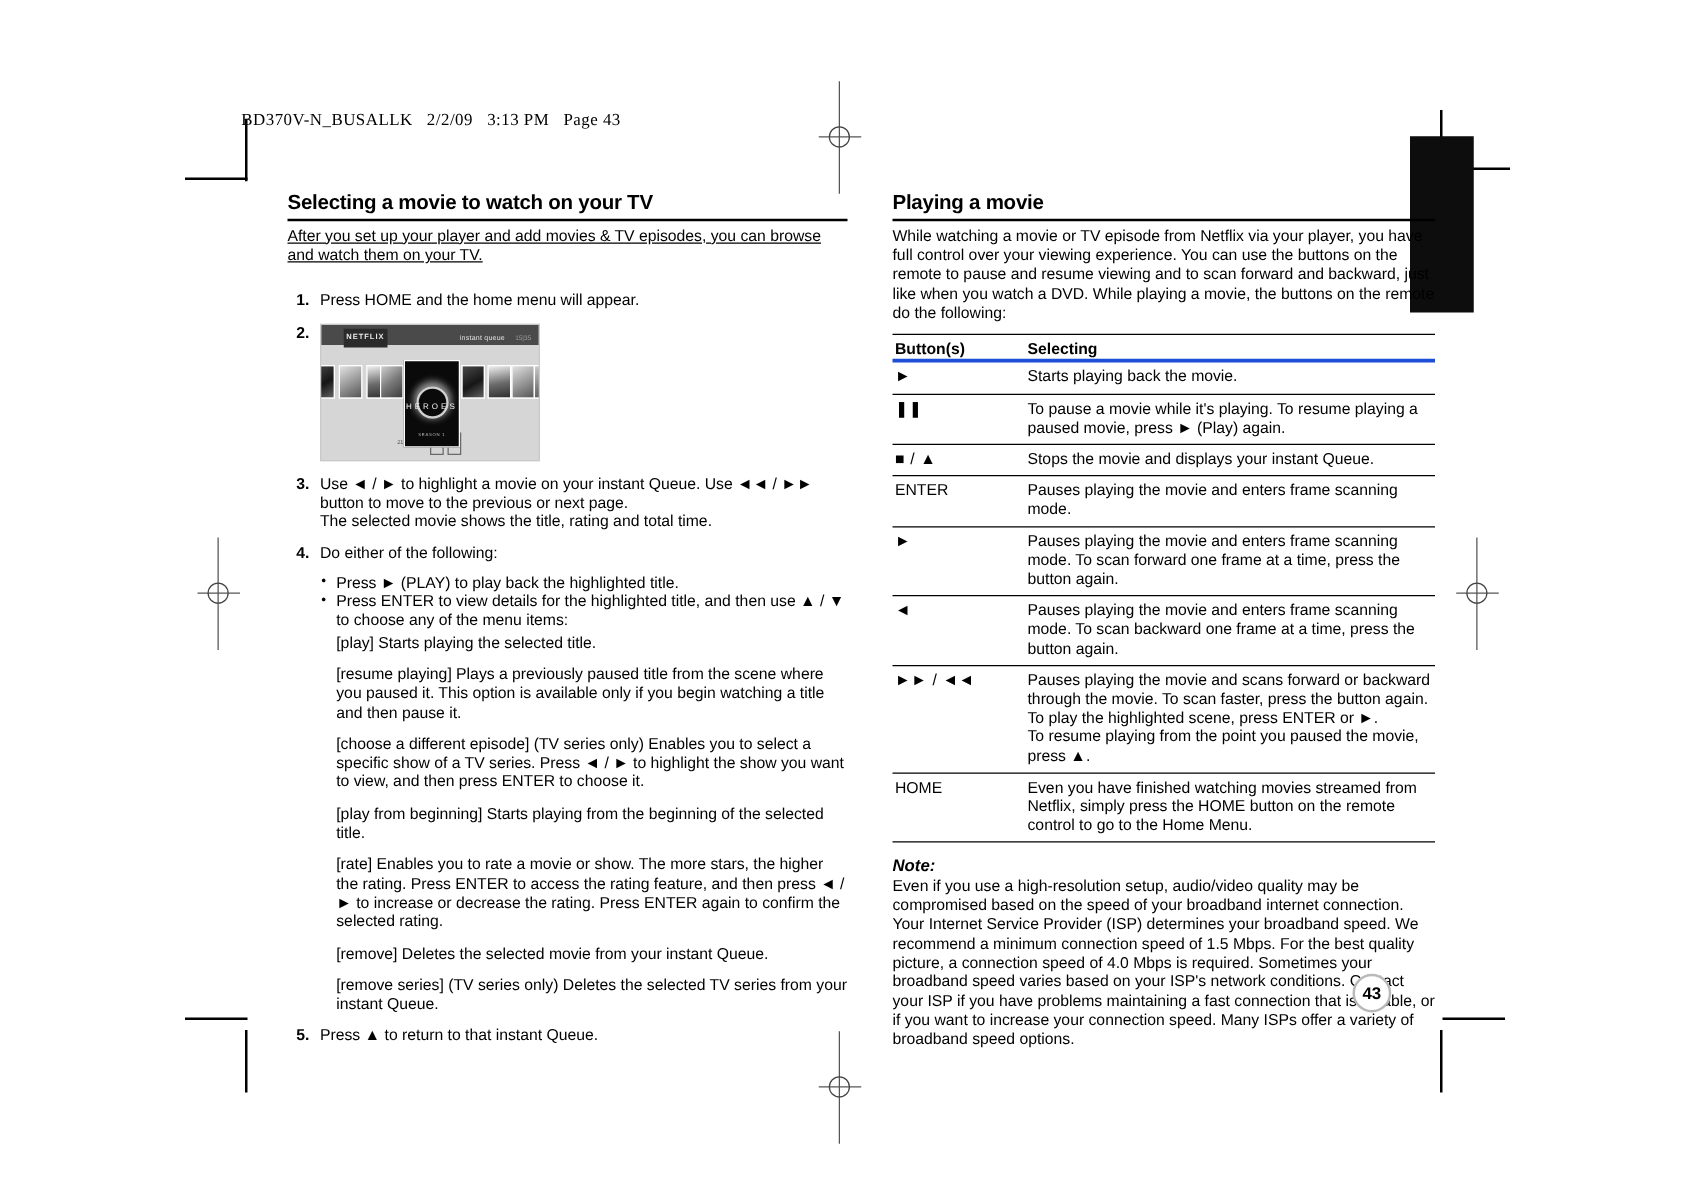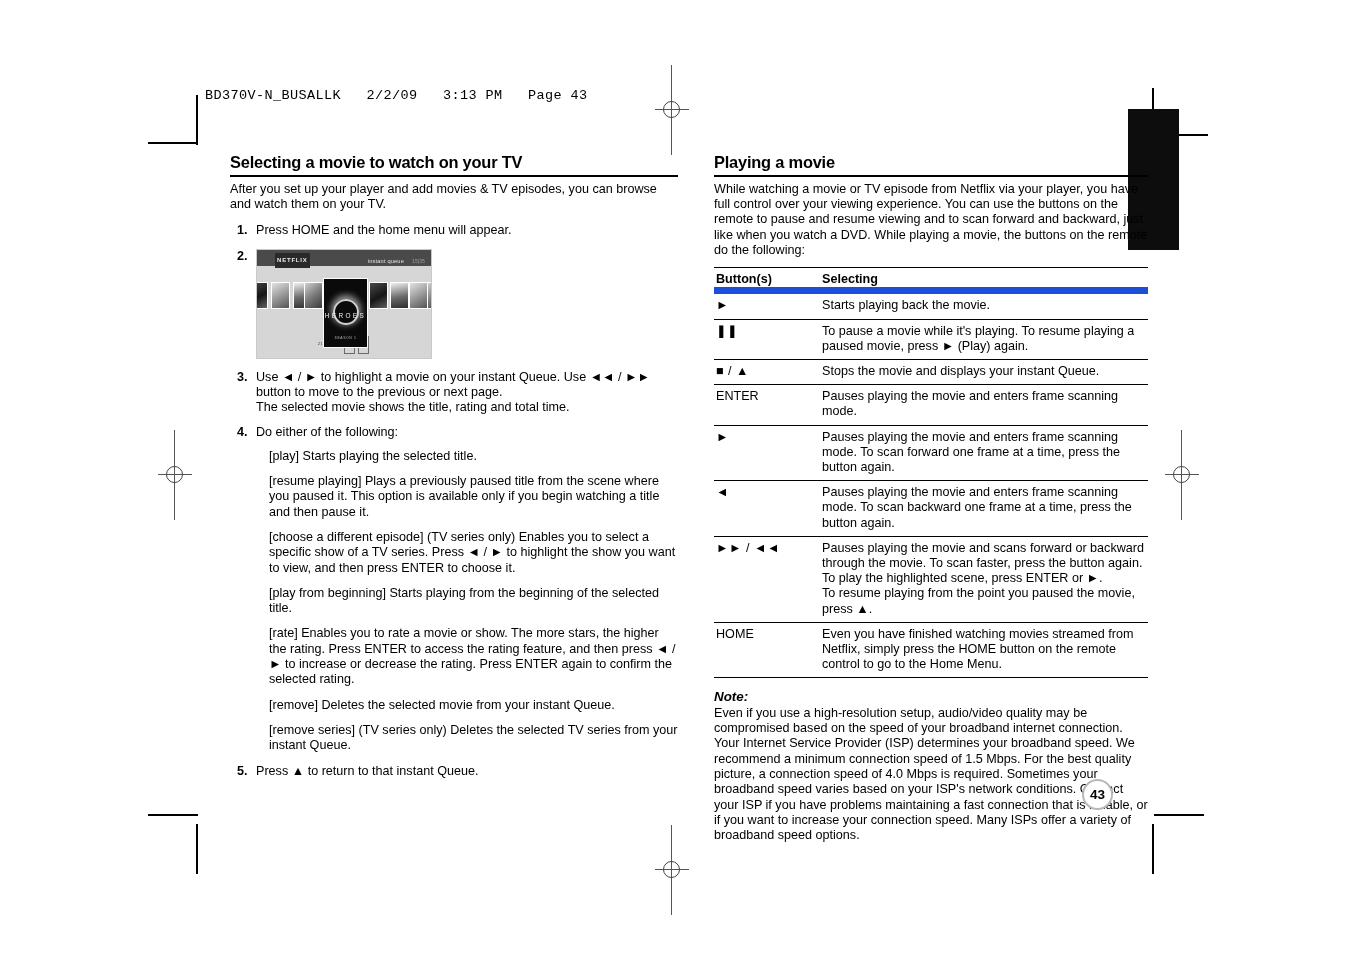--- a/index.html
+++ b/index.html
@@ -41,23 +41,23 @@
   .reg-mark.tall .v { top: -28px; height: 90px; }
 
   .bleed-tab {
     position: absolute;
     background: #0d0d0d;
   }
 
   
   .slug {
     position: absolute;
-    left: 205px;
+    left: 193px;
     top: 88px;
-    font-family: Liberation Mono, monospace;
+    font-family: Liberation Serif, serif;
     font-size: 13.5px;
     letter-spacing: 0.4px;
     white-space: pre;
     color: #000;
   }
 
   
   .page {
     position: absolute;
     left: 0; top: 0;
@@ -78,21 +78,21 @@
     margin: 0 0 2px 0;
     padding: 0 0 3px 0;
     letter-spacing: -0.2px;
   }
   .rule {
     height: 1.4px;
     background: #000;
     margin: 0 0 5px 0;
   }
   p { margin: 0 0 0 0; }
-  .intro { margin-bottom: 11px; }
+  .intro { margin-bottom: 21px; text-decoration: underline; }
 
   
   .step {
     display: flex;
     margin-bottom: 10px;
   }
   .step .num {
     width: 26px;
     flex: 0 0 26px;
     font-weight: bold;
@@ -251,21 +251,21 @@
   }
   table.ops th, table.ops td {
     text-align: left;
     vertical-align: top;
     padding: 4px 2px 5px 2px;
     line-height: 15.2px;
   }
   table.ops thead th {
     font-weight: bold;
     border-top: 1.4px solid #000;
-    border-bottom: 7px solid #1d4ed8;
+    border-bottom: 3px solid #1d4ed8;
     padding-top: 4px;
     padding-bottom: 0;
   }
   table.ops tbody td {
     border-bottom: 1px solid #000;
   }
   table.ops .c-btn { width: 94px; padding-left: 2px; }
   table.ops .c-op  { padding-left: 10px; }
   .sym { font-size: 12.6px; letter-spacing: 0.5px; }
 
@@ -391,20 +391,24 @@
         <div>The selected movie shows the title, rating and total time.</div>
       </div>
     </div>
 
     <div class="step" style="margin-bottom:8px;">
       <div class="num">4.</div>
       <div class="body">Do either of the following:</div>
     </div>
 
     <div style="padding-left:26px;">
+      <ul class="bullets">
+        <li>Press ► (PLAY) to play back the highlighted title.</li>
+        <li>Press ENTER to view details for the highlighted title, and then use ▲ / ▼ to choose any of the menu items:</li>
+      </ul>
       <div class="indent sub-para tight">[play] Starts playing the selected title.</div>
       <div class="indent sub-para">[resume playing] Plays a previously paused title from the scene where you paused it. This option is available only if you begin watching a title and then pause it.</div>
       <div class="indent sub-para">[choose a different episode] (TV series only) Enables you to select a specific show of a TV series. Press ◄ / ► to highlight the show you want to view, and then press ENTER to choose it.</div>
       <div class="indent sub-para">[play from beginning] Starts playing from the beginning of the selected title.</div>
       <div class="indent sub-para">[rate] Enables you to rate a movie or show. The more stars, the higher the rating. Press ENTER to access the rating feature, and then press ◄ / ► to increase or decrease the rating. Press ENTER again to confirm the selected rating.</div>
       <div class="indent sub-para">[remove] Deletes the selected movie from your instant Queue.</div>
       <div class="indent sub-para">[remove series] (TV series only) Deletes the selected TV series from your instant Queue.</div>
     </div>
 
     <div class="step" style="margin-top:10px;">

